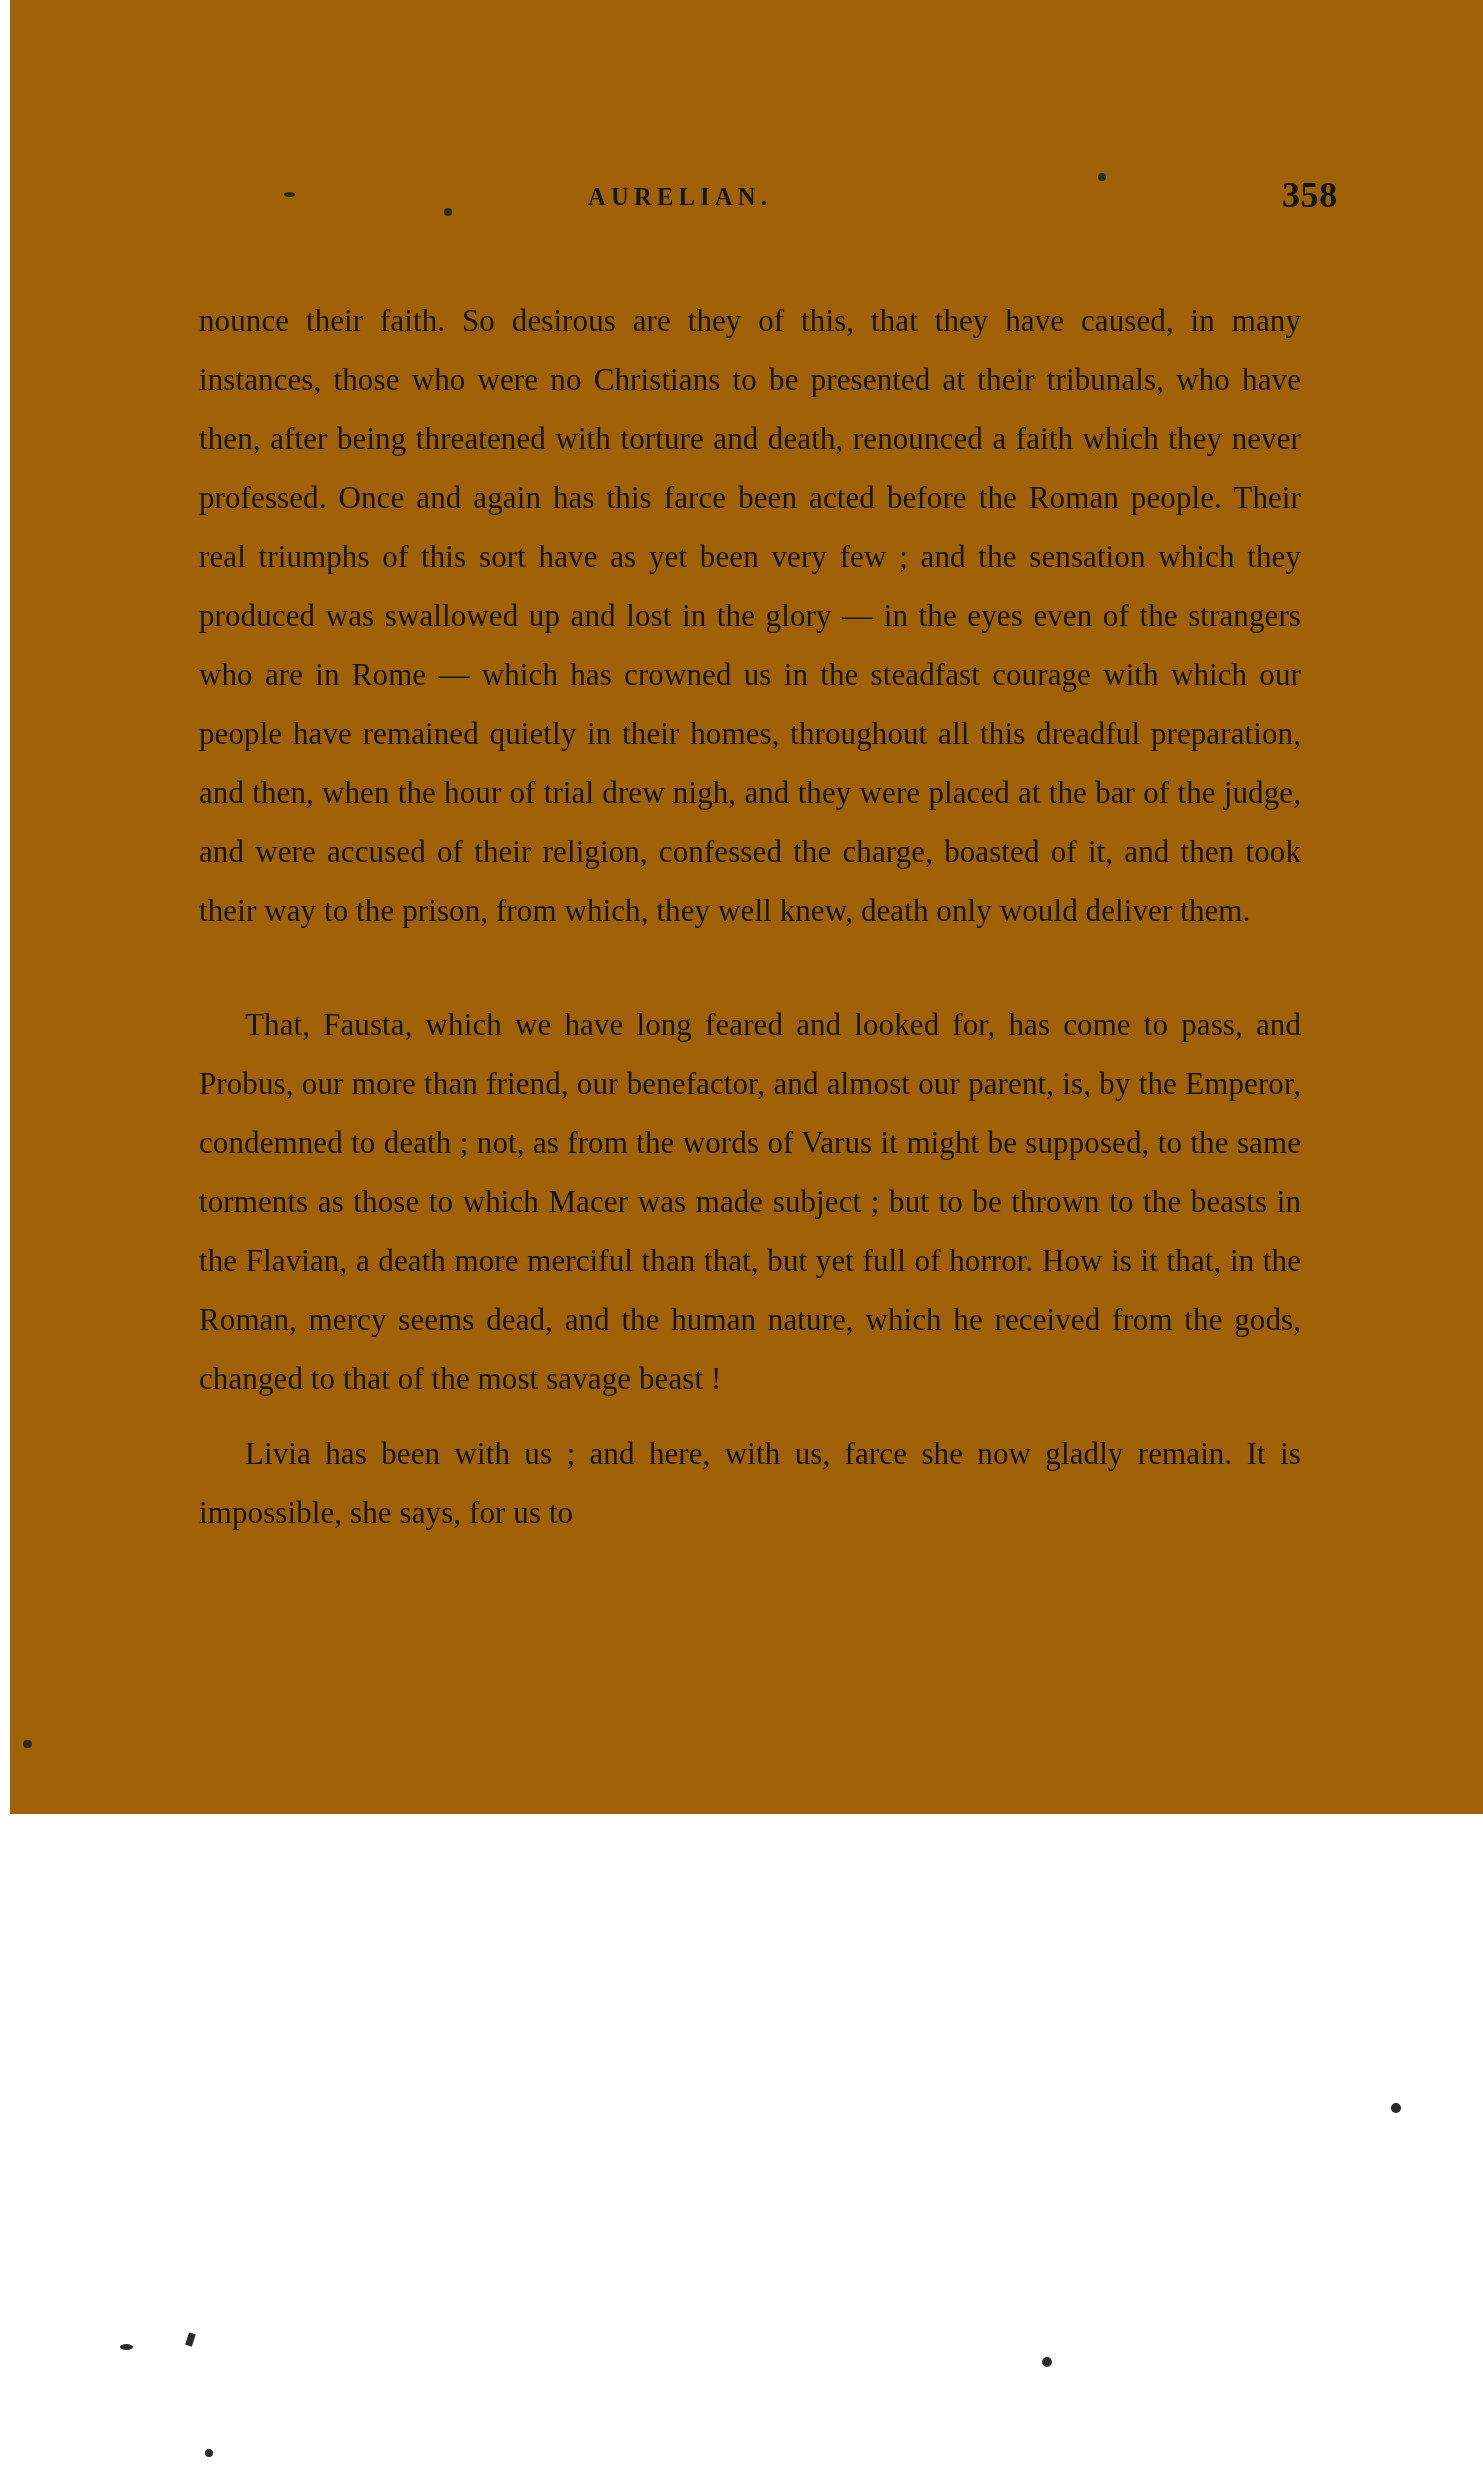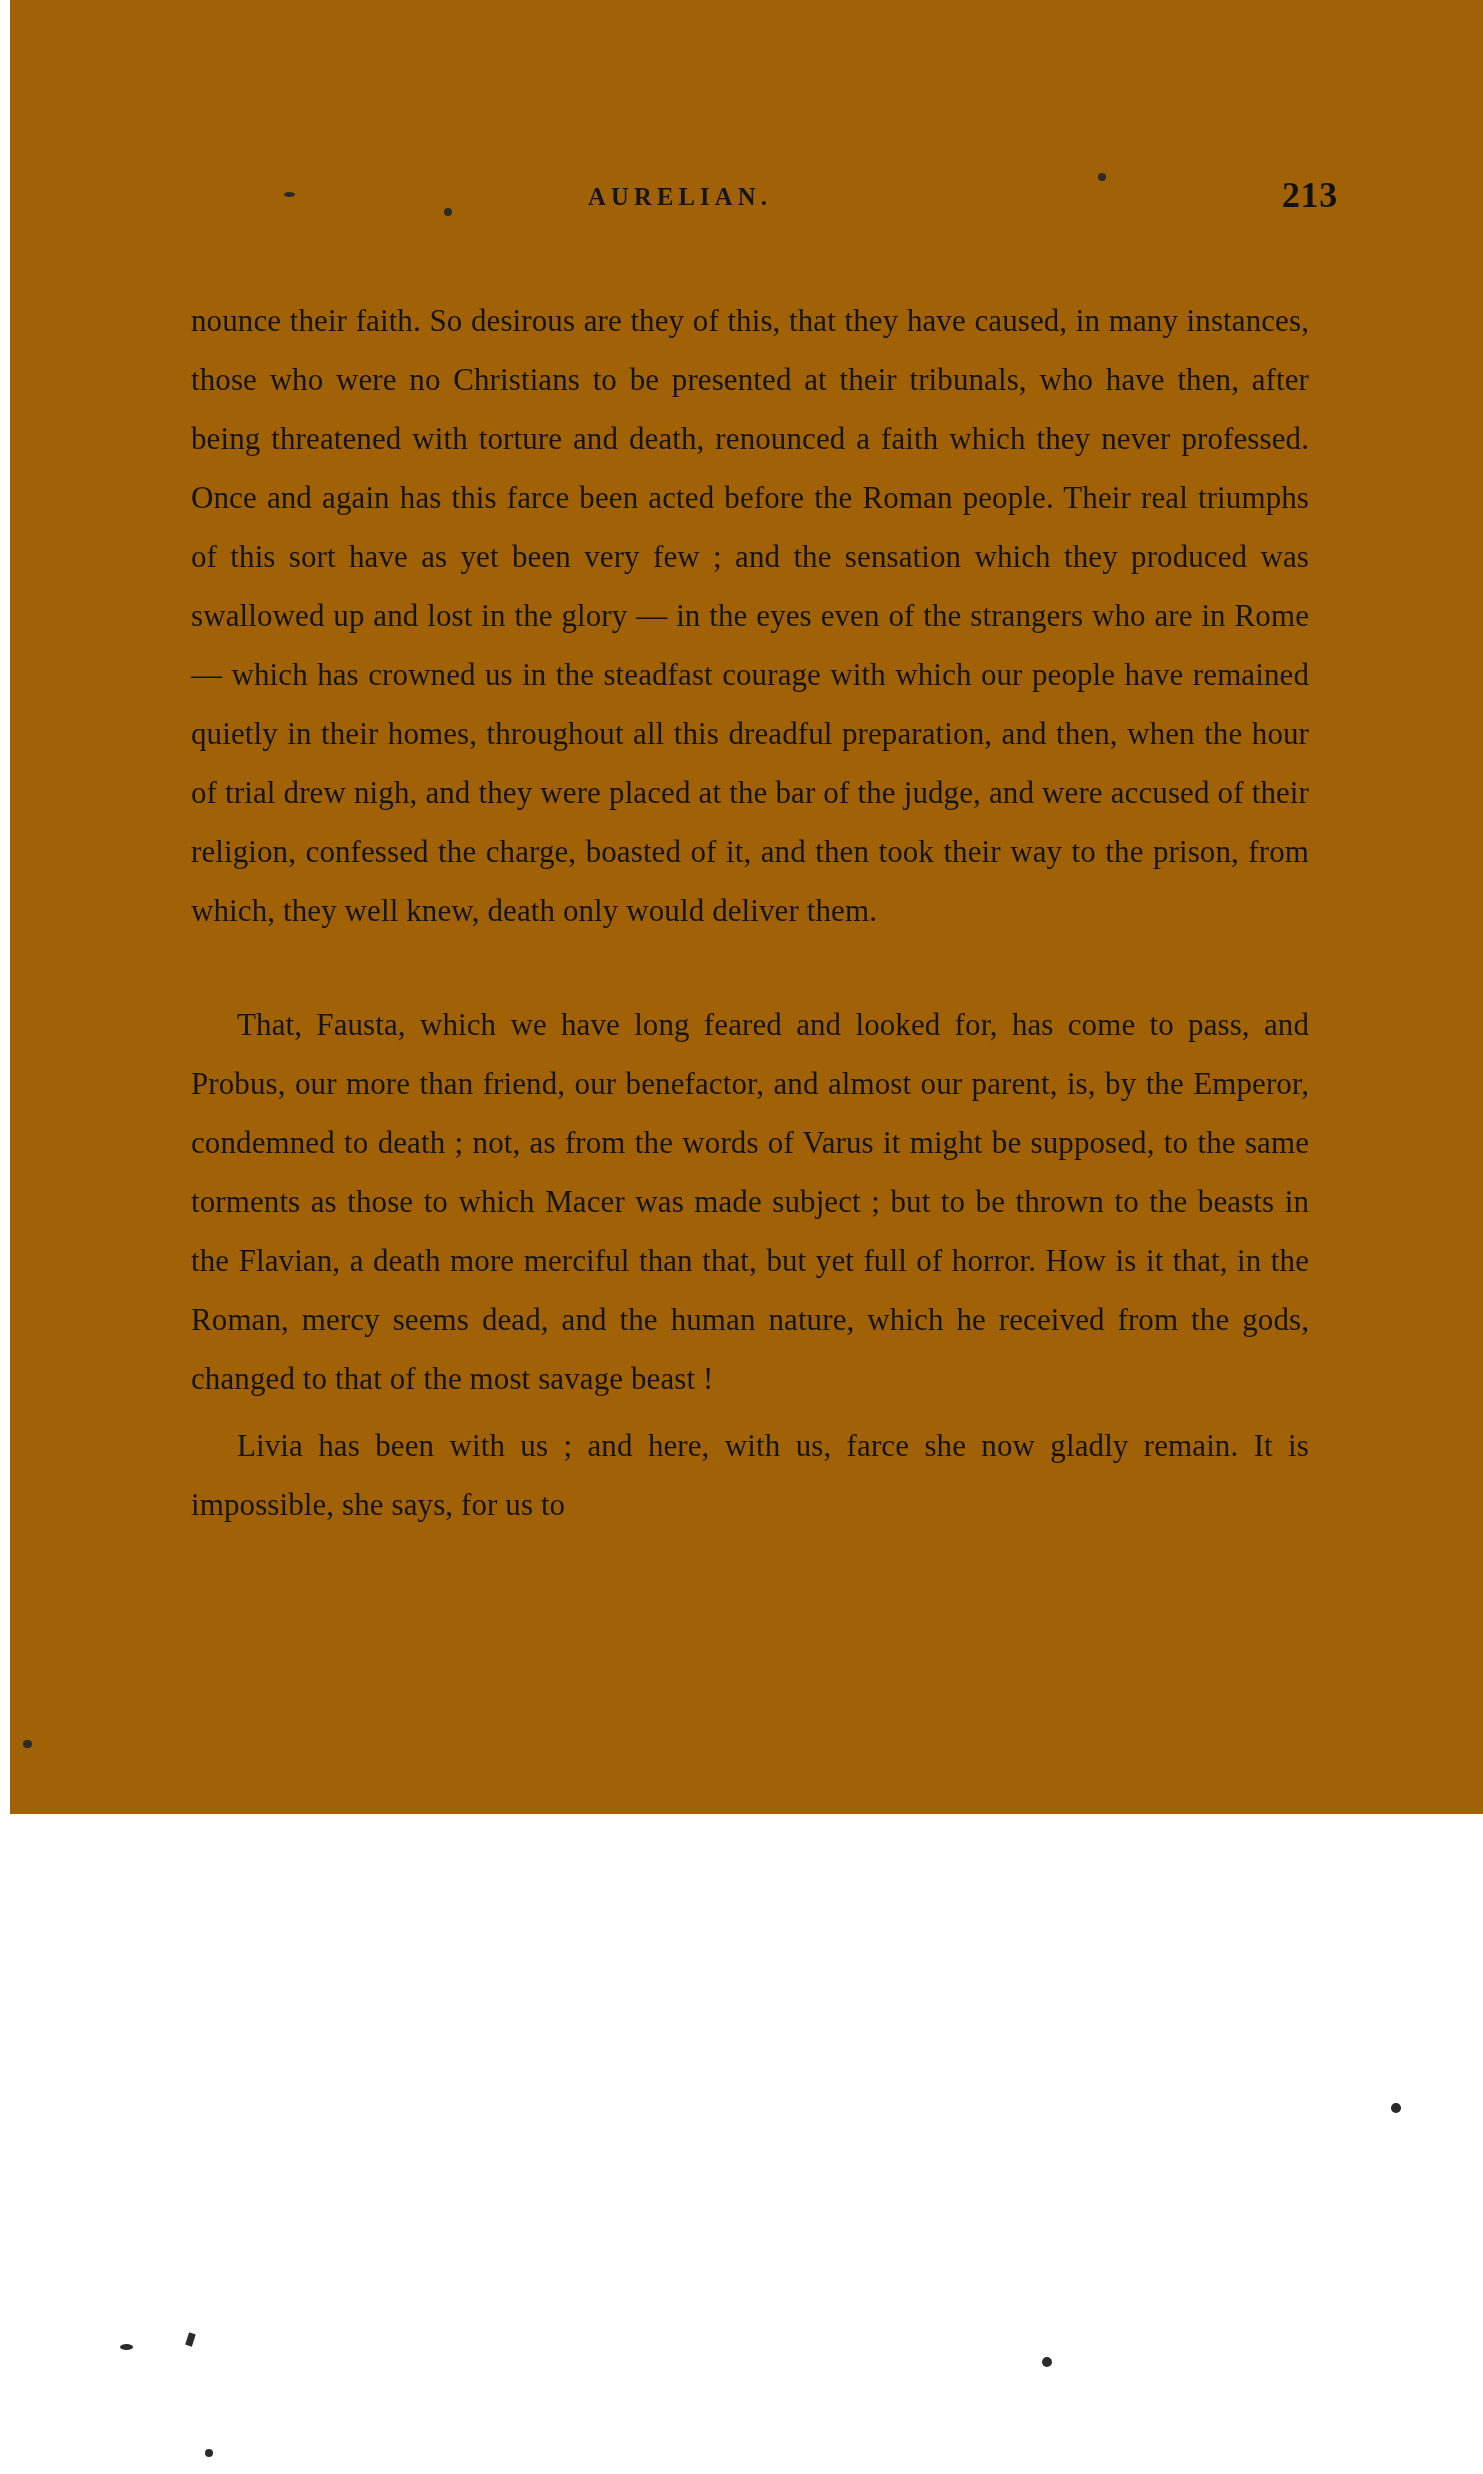--- a/index.html
+++ b/index.html
@@ -51,21 +51,21 @@
     letter-spacing: 0.7px;
   }
   
   .body-col {
     position: absolute;
     top: 291px;
     left: 173px;
     width: 1134px;
   }
   p.para {
-    margin: 8px;
+    margin: 16px;
     font-size: 31px;
     line-height: 59px;
     text-align: justify;
     text-justify: inter-word;
     letter-spacing: 0.1px;
     color: #141414;
     font-family: "Liberation Serif", serif;
   }
   p.para.indent {
     text-indent: 46px;
@@ -86,21 +86,21 @@
     border-radius: 0.7px;
   }
 </style>
 </head>
 <body>
 
 <div class="page">
 
   <div class="header">
     <div class="header-title">AURELIAN.</div>
-    <div class="page-number">213</div>
+    <div class="page-number">358</div>
   </div>
 
   <div class="body-col">
     <p class="para tight">nounce their faith.  So desirous are they of this, that they have caused, in many instances, those who were no Christians to be presented at their tribunals, who have then, after being threatened with torture and death, renounced a faith which they never professed.  Once and again has this farce been acted before the Roman people.  Their real triumphs of this sort have as yet been very few ; and the sensation which they produced was swallowed up and lost in the glory — in the eyes even of the strangers who are in Rome — which has crowned us in the steadfast courage with which our people have remained quietly in their homes, throughout all this dreadful preparation, and then, when the hour of trial drew nigh, and they were placed at the bar of the judge, and were accused of their religion, confessed the charge, boasted of it, and then took their way to the prison, from which, they well knew, death only would deliver them.</p>
     <p class="para indent gap">That, Fausta, which we have long feared and looked for, has come to pass, and Probus, our more than friend, our benefactor, and almost our parent, is, by the Emperor, condemned to death ; not, as from the words of Varus it might be supposed, to the same torments as those to which Macer was made subject ; but to be thrown to the beasts in the Flavian, a death more merciful than that, but yet full of horror.  How is it that, in the Roman, mercy seems dead, and the human nature, which he received from the gods, changed to that of the most savage beast !</p>
     <p class="para indent tight">Livia has been with us ; and here, with us, farce she now gladly remain.  It is impossible, she says, for us to</p>
   </div>
 
   <div class="speck" style="left:274px;top:192px;width:11.2px;height:4.5px;"></div>
   <div class="speck" style="left:434px;top:208px;width:8.2px;height:8.2px;"></div>

